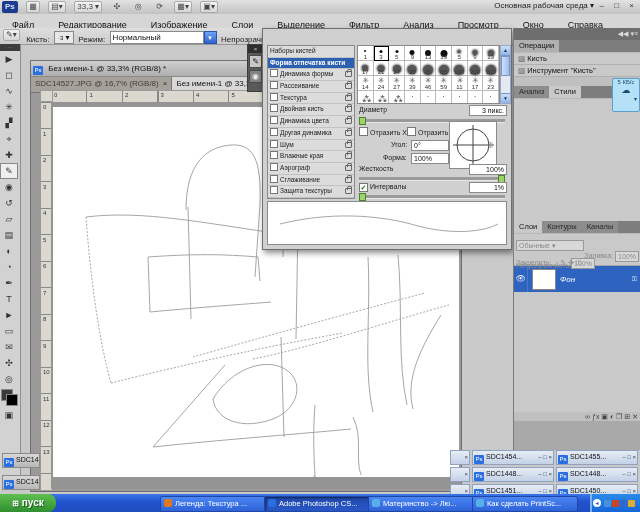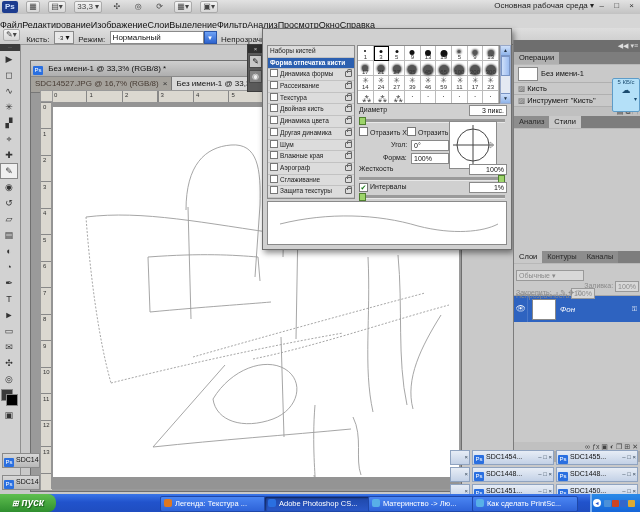--- a/index.html
+++ b/index.html
@@ -6,21 +6,21 @@
   body{width:640px;height:512px;position:relative;overflow:hidden;
        font-family:"Liberation Sans",sans-serif;background:#c9c9c9;color:#111;
        -webkit-font-smoothing:antialiased}
   .abs{position:absolute}
   
   #appbar{left:0;top:0;width:640px;height:14px;background:linear-gradient(#e2e2e2,#c2c2c2);border-bottom:1px solid #9a9a9a}
   .appico{display:inline-block;height:10px;line-height:10px;margin:1px 2px;padding:0 2px;font-size:8px;color:#444;border:1px solid transparent;border-radius:2px;vertical-align:top}
   .appico.box{border-color:#aaa;background:linear-gradient(#f4f4f4,#d6d6d6)}
   #pslogo{background:#1d3c8f;color:#cfe0ff;font-weight:bold;border-radius:2px}
   #menubar{left:0;top:14px;width:640px;height:14px;background:#d6d6d6;border-bottom:1px solid #a8a8a8}
-  #menubar span{display:inline-block;padding:1px 0;font-size:9px}
+  #menubar span{display:inline-block;padding:1px 12px;font-size:9px}
   #optbar{left:0;top:28px;width:640px;height:16px;background:linear-gradient(#dedede,#cccccc);border-bottom:1px solid #989898}
   .optlbl{font-size:8px;color:#222}
   .optbox{display:inline-block;border:1px solid #8a8a8a;background:#fff;font-size:8px;padding:0 2px;height:11px;line-height:11px;vertical-align:middle}
   .xpdrop{display:inline-block;width:11px;height:11px;background:linear-gradient(#6ea2f5,#2e64cf);color:#fff;font-size:7px;text-align:center;line-height:11px;vertical-align:middle;border:1px solid #2a55a8}
   
   #toolbox{left:0;top:44px;width:20px;height:446px;background:#d2d2d2;border-right:1px solid #8f8f8f}
   #toolbox .hd{height:7px;background:#3c3c3c;color:#bbb;font-size:6px;line-height:6px;text-align:center}
   .tool{width:18px;height:16px;text-align:center;font-size:9px;line-height:16px;color:#333}
   .tool.active{background:#efefef;border:1px solid #888;width:16px;height:14px;line-height:14px}
   .swatch{position:relative;width:18px;height:18px}
@@ -69,41 +69,41 @@
   .sbtn{height:9px;background:linear-gradient(#cfe0fa,#8fb4ea);border-bottom:1px solid #7a95c5;color:#234;font-size:5px;line-height:9px;text-align:center}
   .sthumb{height:18px;background:linear-gradient(90deg,#cfe0fa,#9cbcf0);border:1px solid #7a95c5;margin:0}
   .bp-lab{position:absolute;font-size:7px;color:#1a1a1a}
   .bp-val{position:absolute;border:1px solid #8a8a8a;background:#fff;font-size:7px;height:9px;line-height:9px;text-align:right;padding:0 2px}
   .slider{position:absolute;height:3px;background:#9a9a9a;border-bottom:1px solid #e8e8e8}
   .snub{position:absolute;width:5px;height:6px;background:#9dd46a;border:1px solid #4f7f2f;top:-2px}
   .cbx{display:inline-block;width:7px;height:7px;border:1px solid #777;background:#fff;vertical-align:-1px;margin-right:2px;font-size:7px;line-height:7px;color:#1b7a1b;text-align:center}
   #anglewidget{position:absolute;left:186px;top:92px;width:46px;height:46px;background:#fff;border:1px solid #8a8a8a}
   #preview{position:absolute;left:4px;top:172px;width:238px;height:42px;background:#fff;border:1px solid #8a8a8a}
   
-  #dock{left:513px;top:40px;width:127px;height:422px;background:#a9a9a9;border-left:1px solid #7c7c7c}
+  #dock{left:513px;top:28px;width:127px;height:422px;background:#a9a9a9;border-left:1px solid #7c7c7c}
   .dock-hd{height:12px;background:#6e6e6e;color:#ddd;font-size:7px;text-align:right;line-height:12px;padding-right:3px}
   .ptabs{height:12px;background:#7d7d7d;font-size:7.5px;white-space:nowrap}
   .pbody{background:#c9c9c9;border-top:1px solid #b8b8b8}
   .hrow{font-size:7.5px;height:11px;line-height:11px;border-bottom:1px solid #b0b0b0;padding-left:4px;position:relative}
   .pfoot{height:9px;background:#c0c0c0;text-align:right;font-size:7px;color:#444;line-height:9px;padding-right:3px}
   
   .ldd{display:inline-block;border:1px solid #999;background:#d8d8d8;color:#8a8a8a;font-size:7px;height:9px;line-height:9px;padding:0 2px;vertical-align:middle}
   .gray7{font-size:7px;color:#8a8a8a}
   #layerrow{height:26px;background:#2e63c0;color:#fff;display:flex;align-items:center}
   .eyebox{width:13px;height:26px;border-right:1px solid #4a77c8;text-align:center;line-height:26px;font-size:8px}
   .lthumb{width:22px;height:19px;background:#fff;border:1px solid #888;margin:0 4px}
   
   #badge{left:612px;top:78px;width:26px;height:32px;background:#b4e0f8;border:1px solid #5e9cc8;border-radius:2px;font-size:6px;color:#1a4a6e;text-align:center;z-index:40}
   
   .mini{position:absolute;height:13px;background:linear-gradient(#e7edf6,#c3d1e6);border:1px solid #8fa3c0;font-size:7px;line-height:12px;white-space:nowrap;overflow:hidden}
   .mini .dicon{margin:0 2px 0 1px;vertical-align:-2px}
   .mini .btns{float:right;color:#345;font-size:6px;padding-right:1px}
   
   #taskbar{left:0;top:494px;width:640px;height:18px;background:linear-gradient(#3a75e8,#2153cc 45%,#1f4dc0);z-index:60}
-  #startbtn{position:absolute;left:0;top:0;width:56px;height:18px;background:linear-gradient(#5fbf4f,#2f8f2f);border-radius:0 8px 8px 0;color:#fff;font-style:italic;font-weight:bold;font-size:10px;line-height:18px;text-align:center;text-shadow:1px 1px 1px #1a5a1a}
+  #startbtn{position:absolute;left:0;top:0;width:56px;height:18px;background:linear-gradient(#5fbf4f,#2f8f2f);border-radius:0 8px 8px 0;color:#fff;font-weight:bold;font-size:10px;line-height:18px;text-align:center;text-shadow:1px 1px 1px #1a5a1a}
   .task{position:absolute;top:2px;height:14px;background:linear-gradient(#4a85f2,#2e63d8);border:1px solid #1e47a8;border-radius:2px;color:#fff;font-size:7.5px;line-height:13px;padding:0 3px;white-space:nowrap;overflow:hidden}
   .task.pressed{background:linear-gradient(#1e47a8,#2a58c8);box-shadow:inset 1px 1px 2px rgba(0,0,0,.5)}
   .ticon{display:inline-block;width:8px;height:8px;border-radius:2px;margin-right:3px;vertical-align:-1px}
   #tray{position:absolute;right:0;top:0;width:48px;height:18px;background:linear-gradient(#2a8ae8,#1565d8);border-left:2px solid #7fb2f0;color:#fff;font-size:7.5px;line-height:18px}
   .trico{display:inline-block;width:7px;height:7px;border-radius:1px;margin:0 0 0 1px;vertical-align:middle}
   
   svg path{fill:none;stroke:#9c9c9c;stroke-width:0.9}
   svg path.d{stroke-dasharray:2,1.6}
 </style>
 </head>
@@ -445,21 +445,20 @@
       </svg>
   </div>
 </div>
 
 <div class="abs" id="dock">
   <div class="dock-hd">◀◀ ▾≡</div>
   <div class="ptabs">
     <span class="ptab" style="background:#b0b0b0;height:12px;line-height:12px">Операции</span>
   </div>
   <div class="pbody" id="histbody">
-      <div class="hrow" style="height: 17px; line-height: 17px;"><span style="display: inline-block; width: 18px; height: 12px; background: rgb(255, 255, 255); border: 1px solid rgb(136, 136, 136); vertical-align: middle; margin-right: 3px;"></span><span>Без имени-1</span></div>
       <div class="hrow"><span style="color: rgb(102, 102, 102);">▨ </span><span>Кисть</span></div>
       <div class="hrow"><span style="color: rgb(102, 102, 102);">▨ </span><span>Инструмент "Кисть"</span></div>
     </div>
   <div class="pfoot">▤ ⧉ 🗋</div>
   <div class="ptabs">
     <span class="ptab inactive">Анализ</span><span class="ptab active" style="background:#c9c9c9">Стили</span>
   </div>
   <div class="pbody" style="height:122px"></div>
   <div class="ptabs">
     <span class="ptab active" style="background:#c9c9c9">Слои</span><span class="ptab inactive">Контуры</span><span class="ptab inactive">Каналы</span>

